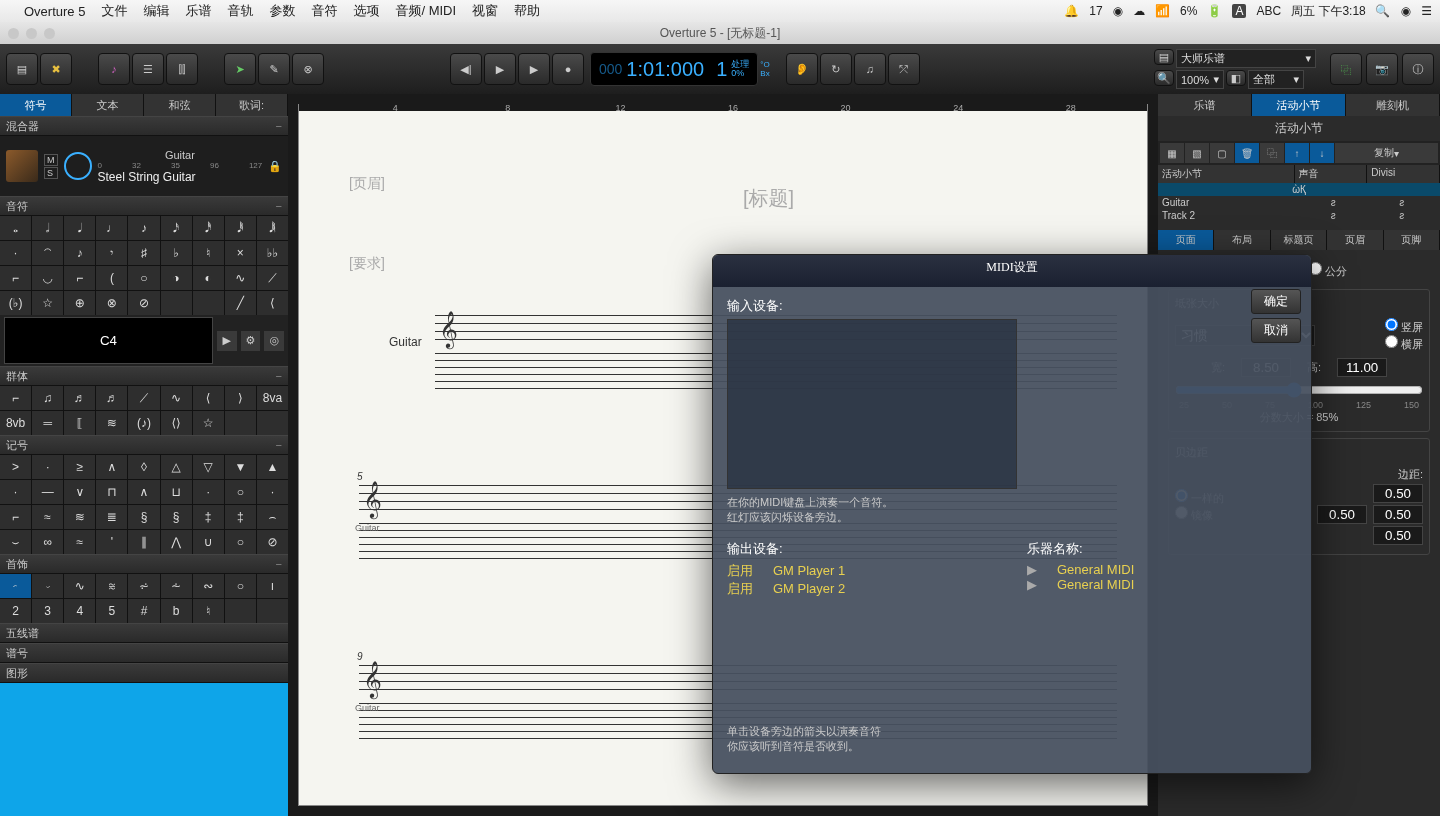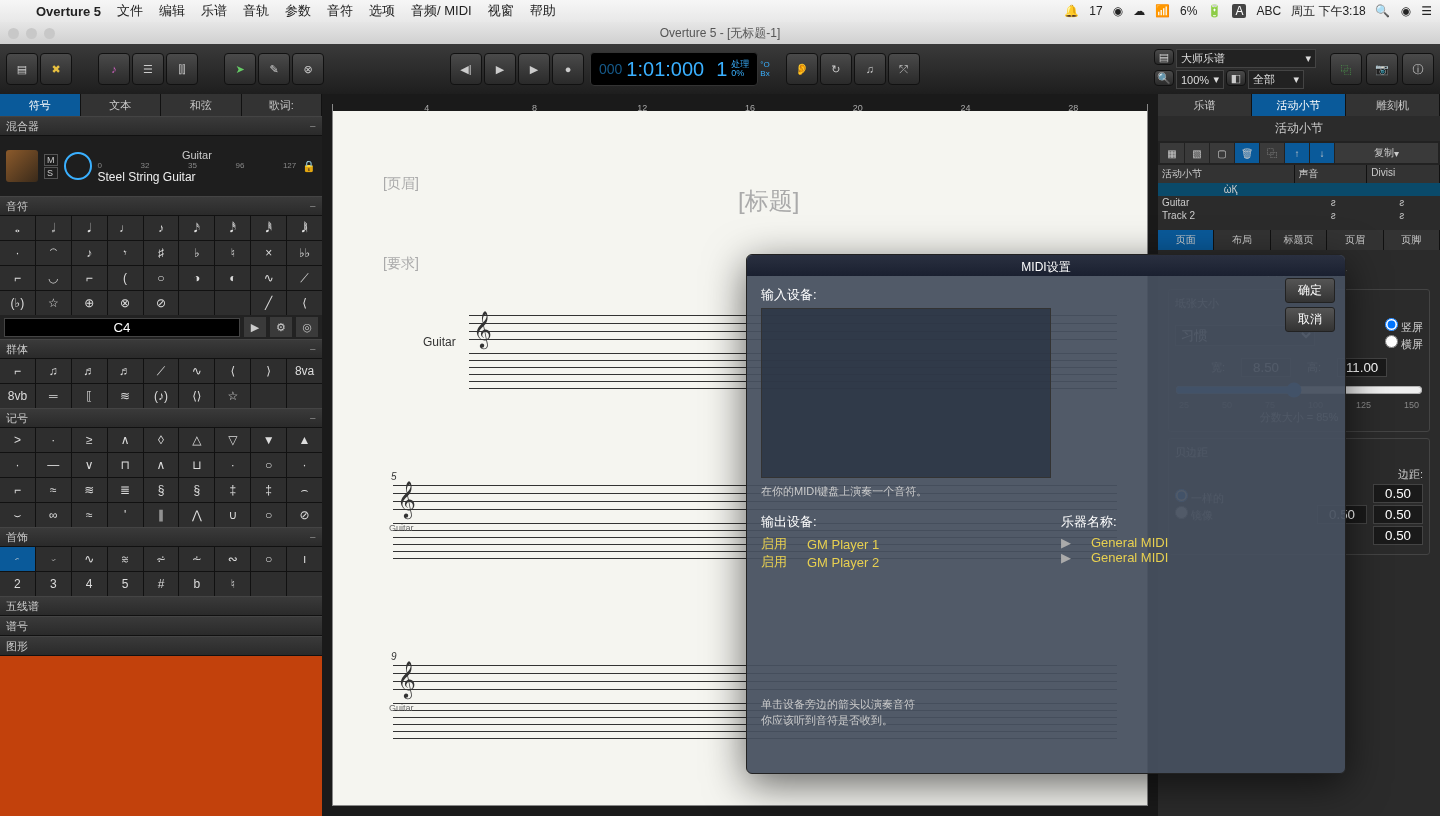--- a/index.html
+++ b/index.html
@@ -1,21 +1,21 @@
 <!DOCTYPE html>
 <html><head>
 <meta charset="utf-8">
 <style>
 * { margin: 0; padding: 0; box-sizing: border-box; font-family: -apple-system, "Helvetica Neue", Arial, sans-serif; }
 body { width: 1440px; height: 816px; background: #2a2a2a; overflow: hidden; font-size: 11px; color: #ccc; }
 
 
 .mac-menubar { height: 22px; background: linear-gradient(#f6f6f6, #e8e8e8); display: flex; align-items: center; padding: 0 8px; color: #222; font-size: 13px; gap: 16px; }
 .mac-menubar .apple { font-size: 14px; }
-.mac-menubar .app-name { font-weight: 700; margin-left: 12px; }
+.mac-menubar .app-name { font-weight: 400; }
 .mac-menubar .right { margin-left: auto; display: flex; gap: 10px; align-items: center; }
 .mac-menubar .right span { font-size: 12px; }
 
 
 .titlebar { height: 22px; background: linear-gradient(#e6e6e6, #d0d0d0); display: flex; align-items: center; justify-content: center; color: #555; font-size: 12px; position: relative; }
 .traffic { position: absolute; left: 8px; display: flex; gap: 7px; }
 .traffic span { width: 11px; height: 11px; border-radius: 50%; background: #c8c8c8; }
 
 
 .toolbar { height: 50px; background: linear-gradient(#3a3a3a, #1e1e1e); display: flex; align-items: center; padding: 0 6px; gap: 6px; }
@@ -23,21 +23,21 @@
 .tb-group { display: flex; gap: 2px; }
 .counter { background: #000; border: 1px solid #333; border-radius: 4px; padding: 2px 8px; color: #3ab0ff; font-family: monospace; font-size: 18px; display: flex; align-items: center; gap: 4px; height: 34px; }
 .counter .big { font-size: 20px; }
 .counter .side { font-size: 9px; color: #3ab0ff; line-height: 1; }
 .tb-right { margin-left: auto; display: flex; flex-direction: column; gap: 2px; }
 .tb-select { background: #222; border: 1px solid #444; color: #ddd; padding: 1px 4px; font-size: 11px; width: 140px; display:flex; align-items:center; }
 .tb-icons-right { display:flex; gap:4px; margin-left:8px;}
 
 
 .main { display: flex; height: 722px; }
-.left-panel { width: 322px; background: #c2410c; overflow: hidden; }
+.left-panel { width: 288px; background: #0ea5e9; overflow: hidden; }
 .center-panel { flex: 1; background: #1a1a1a; position: relative; }
 .right-panel { width: 282px; background: #2b2b2b; }
 
 
 .tab-row { display: flex; height: 22px; background: #222; }
 .tab { flex: 1; display: flex; align-items: center; justify-content: center; background: #333; border-right: 1px solid #111; font-size: 11px; }
 .tab.active { background: #0a5a9a; color: #fff; }
 
 
 .section-header { height: 20px; background: linear-gradient(#3a3a3a, #2a2a2a); display: flex; align-items: center; padding: 0 6px; font-size: 11px; border-top: 1px solid #444; border-bottom: 1px solid #111; justify-content: space-between; }
@@ -48,39 +48,39 @@
 .mixer .guitar-img { width: 32px; height: 32px; background: linear-gradient(135deg, #8b5a2b, #3a2a1a); border-radius: 3px; }
 .dial { width: 28px; height: 28px; border: 2px solid #3ab0ff; border-radius: 50%; }
 .mixer-labels { display:flex; flex-direction:column; flex:1; }
 .mixer-labels .ticks { font-size:8px; color:#888; display:flex; justify-content:space-between; }
 
 
 .icon-grid { display: grid; grid-template-columns: repeat(9, 1fr); gap: 1px; background: #111; }
 .icon-grid .cell { height: 24px; background: #2e2e2e; display: flex; align-items: center; justify-content: center; color: #ddd; font-size: 12px; cursor: pointer; }
 .icon-grid .cell.active { background: #0a5a9a; }
 .note-input-row { display:flex; background:#222; padding:2px 4px; gap:4px; align-items:center; }
-.note-input-row input { flex:1; background:#000; border:1px solid #444; color:#fff; text-align:center; padding:1px; }
+.note-input-row input { flex:1; background:#000; border:1px solid #444; color:#fff; text-align:center; padding:15px; }
 
 
 .score-bg { position:absolute; inset:10px 10px 10px 10px; background:#f5f5f0; border:1px solid #888; }
 .score-bg::before { content:''; position:absolute; left:0; right:0; top:-8px; height:14px; background:#1a1a1a; }
 .ruler { position:absolute; top:-2px; left:40px; right:20px; height:14px; color:#aaa; font-size:9px; display:flex; }
 .ruler span { flex:1; text-align:center; }
 
 .score-text { position:absolute; color:#aaa; font-size:14px; }
 .staff { position:absolute; left:30px; right:30px; height:40px; }
 .staff-lines { height:32px; background: repeating-linear-gradient(to bottom, #333 0 1px, transparent 1px 8px); }
 .tab-lines { height:40px; margin-top:6px; background: repeating-linear-gradient(to bottom, #333 0 1px, transparent 1px 7px); }
 .staff-label { position:absolute; left:-4px; top:38px; font-size:9px; color:#666; }
 .clef { position:absolute; left:4px; top:-4px; font-size:32px; color:#333; font-family: serif; }
 .measure-num { position:absolute; left:-2px; top:-14px; font-size:10px; color:#333; font-style:italic; }
 
 
 .modal { position:absolute; left:424px; top:160px; width:600px; height:520px; background:rgba(70,80,95,0.94); border:1px solid #222; border-radius:6px; box-shadow:0 10px 40px rgba(0,0,0,0.6); }
-.modal-title { height:21px; background:linear-gradient(#2a3040,#1a2030); color:#fff; text-align:center; line-height:24px; font-size:12px; border-radius:6px 6px 0 0; }
+.modal-title { height:32px; background:linear-gradient(#2a3040,#1a2030); color:#fff; text-align:center; line-height:24px; font-size:12px; border-radius:6px 6px 0 0;font-family:Liberation Serif, serif; }
 .modal-body { padding:10px 14px; color:#ddd; position:relative; height:calc(100% - 24px); }
 .modal-btns { position:absolute; right:10px; top:2px; display:flex; flex-direction:column; gap:4px; }
 .modal-btn { background:linear-gradient(#555,#333); border:1px solid #222; color:#fff; padding:3px 12px; border-radius:3px; font-size:12px; }
 .modal-label { font-size:13px; color:#fff; margin-bottom:4px; font-weight:500; }
 .modal-listbox { background:rgba(40,50,65,0.8); height:170px; width:290px; border:1px solid #333; }
 .modal-hint { font-size:11px; color:#ccc; margin-top:6px; line-height:1.4; }
 .out-row { display:flex; gap:30px; margin-top:14px; }
 .out-col { flex:1; }
 .out-item { color:#e8d050; font-size:13px; display:flex; gap:20px; align-items:center; }
 .out-item .play { color:#aaa; }
@@ -89,21 +89,21 @@
 .r-tabs { display:flex; height:22px; }
 .r-tab { flex:1; display:flex; align-items:center; justify-content:center; background:#333; font-size:11px; border-right:1px solid #111; }
 .r-tab.active { background:#0a5a9a; color:#fff; }
 .r-title { text-align:center; padding:4px; font-size:12px; }
 .r-toolbar { display:flex; gap:1px; padding:2px; background:#222; }
 .r-toolbar .rbtn { width:24px; height:20px; background:#3a3a3a; display:flex; align-items:center; justify-content:center; font-size:10px; }
 .r-toolbar .rbtn.blue { background:#0a5a9a; }
 .r-table-head { display:flex; background:#333; font-size:10px; }
 .r-table-head div { padding:2px 4px; border-right:1px solid #111; }
 .r-row { display:flex; font-size:10px; padding:1px 4px; }
-.r-row.sel { background:#0a4a6a; }
+.r-row.sel { background:#0a4a6a;flex-direction:column; }
 .r-subtabs { display:flex; margin-top:8px; }
 .r-subtab { flex:1; text-align:center; padding:3px; background:#333; font-size:10px; border-right:1px solid #111; }
 .r-subtab.active { background:#0a5a9a; }
 .r-form { padding:8px; font-size:11px; }
 .r-radio-row { display:flex; gap:20px; justify-content:center; padding:4px; }
 .r-field-row { display:flex; gap:8px; align-items:center; padding:3px 0; }
 .r-input { background:#1a1a1a; border:1px solid #444; color:#fff; width:50px; text-align:center; padding:1px; }
 .r-slider-ticks { display:flex; justify-content:space-between; font-size:9px; color:#888; padding:0 4px; }
 .r-slider { width:100%; margin:2px 0; }
 .r-group { border:1px solid #444; border-radius:3px; margin:6px 2px; padding:6px; }
@@ -413,21 +413,21 @@
       <div class="ruler">
         <span>4</span>
           <span>8</span>
           <span>12</span>
           <span>16</span>
           <span>20</span>
           <span>24</span>
           <span>28</span>
       </div>
       <div class="score-text" style="left:50px;top:70px;">[页眉]</div>
-      <div class="score-text" style="left:405px;top:80px;font-size:24px;">[标题]</div>
+      <div class="score-text" style="left:444px;top:80px;font-size:20px;">[标题]</div>
       <div class="score-text" style="left:50px;top:150px;">[要求]</div>
       <div class="score-text" style="left:90px;top:230px;color:#333;font-size:12px;">Guitar</div>
 
       <div class="staff" style="top:210px;left:136px;">
         <span class="clef">𝄞</span>
         <div class="staff-lines"></div>
         <div class="tab-lines"></div>
       </div>
 
       <div class="staff" style="top:380px;left:60px;">
@@ -450,20 +450,21 @@
     <div class="modal">
       <div class="modal-title">MIDI设置</div>
       <div class="modal-body">
         <div class="modal-btns">
           <button class="modal-btn">确定</button>
           <button class="modal-btn">取消</button>
         </div>
         <div class="modal-label">输入设备:</div>
         <div class="modal-listbox"></div>
         <div class="modal-hint">在你的MIDI键盘上演奏一个音符。</div>
+        <div class="modal-hint" style="margin-top:0;">红灯应该闪烁设备旁边。</div>
 
         <div class="out-row">
           <div class="out-col">
             <div class="modal-label">输出设备:</div>
             <div class="out-item">
               <span>启用</span>
                 <span>GM Player 1</span>
             </div>
             <div class="out-item">
               <span>启用</span>

